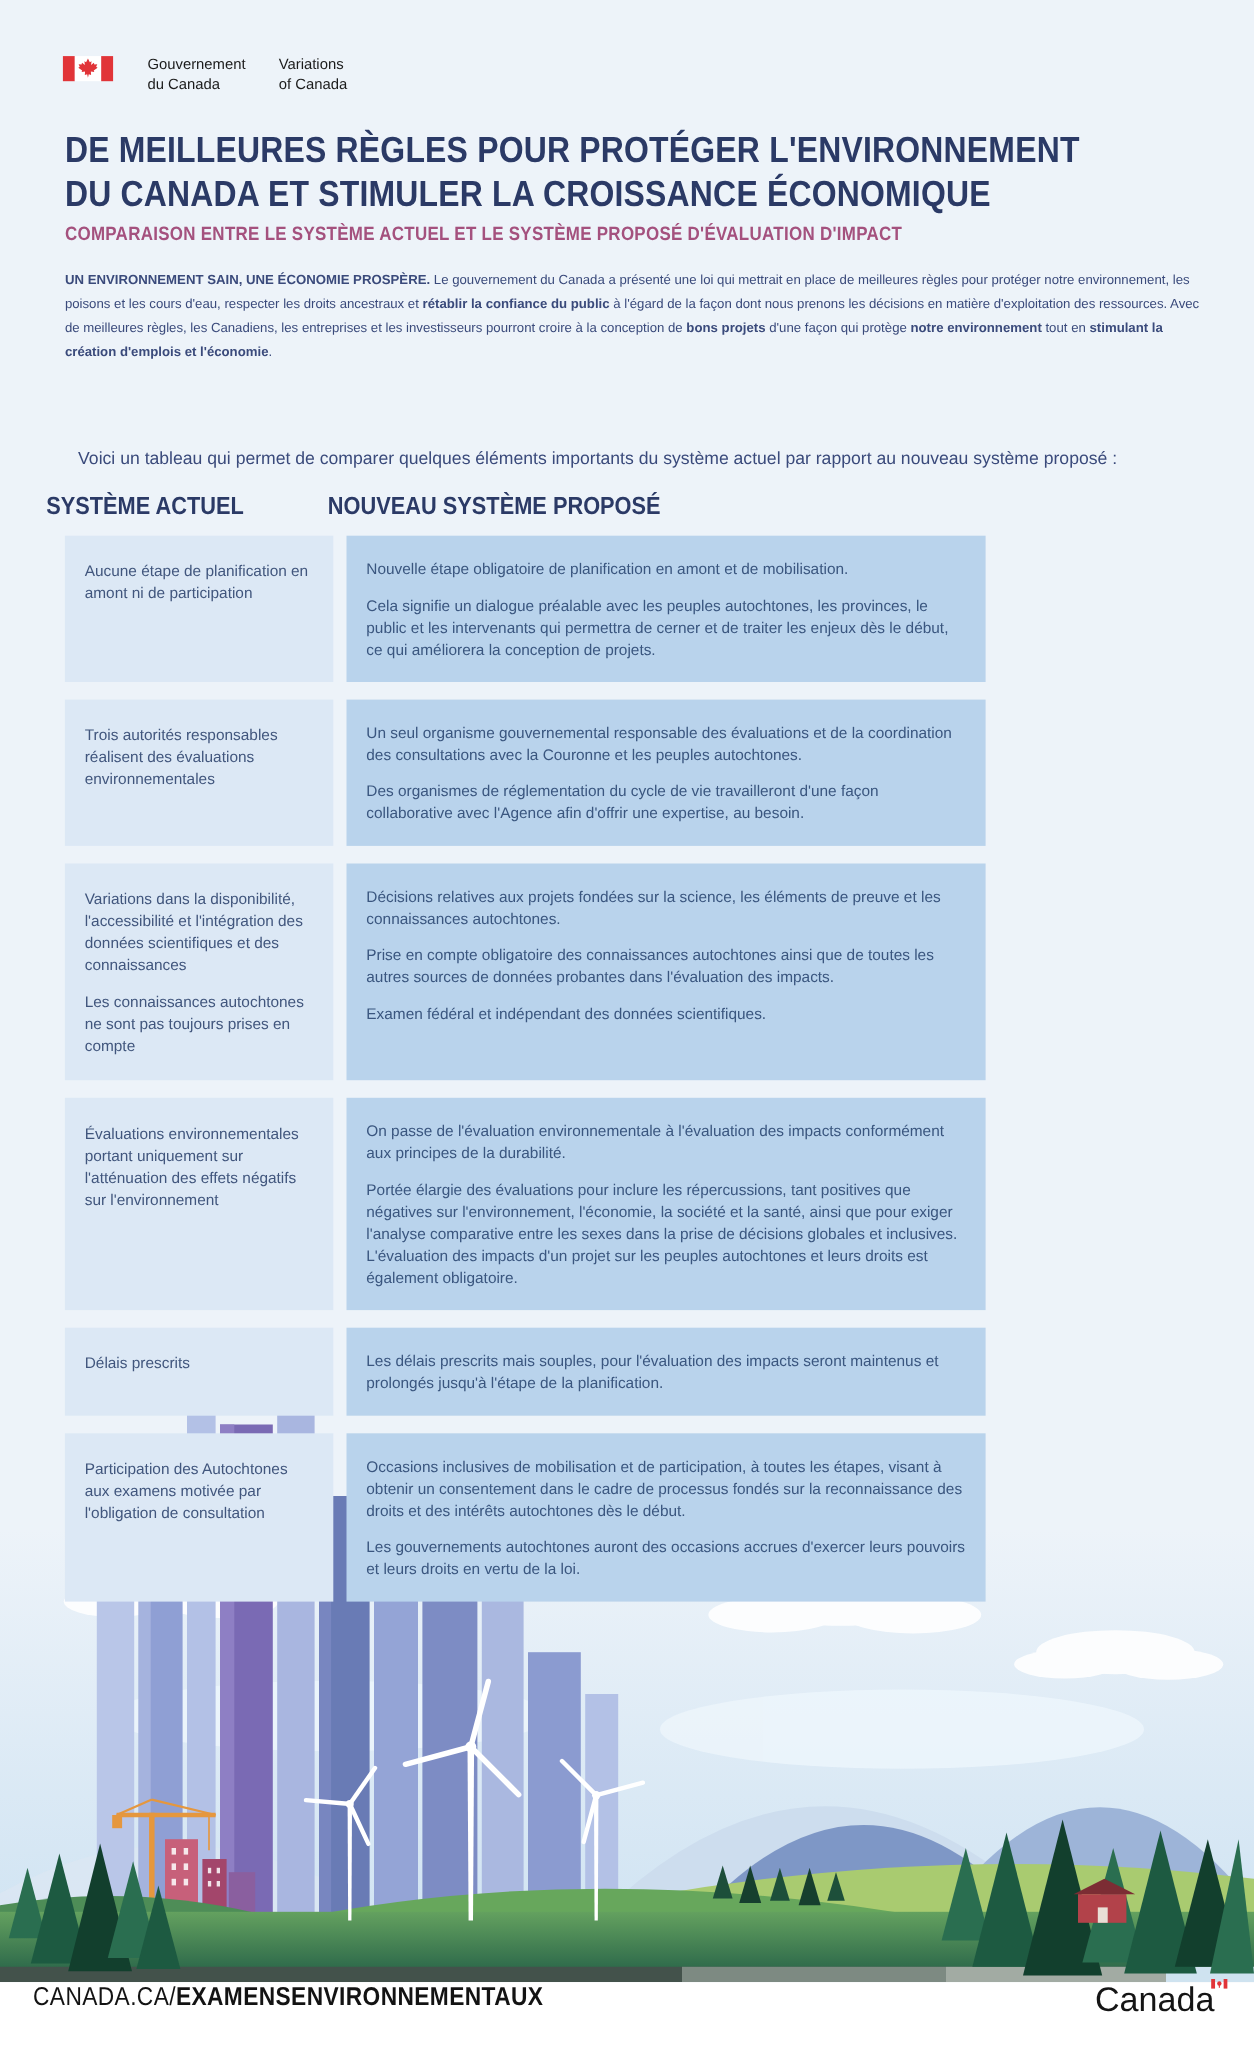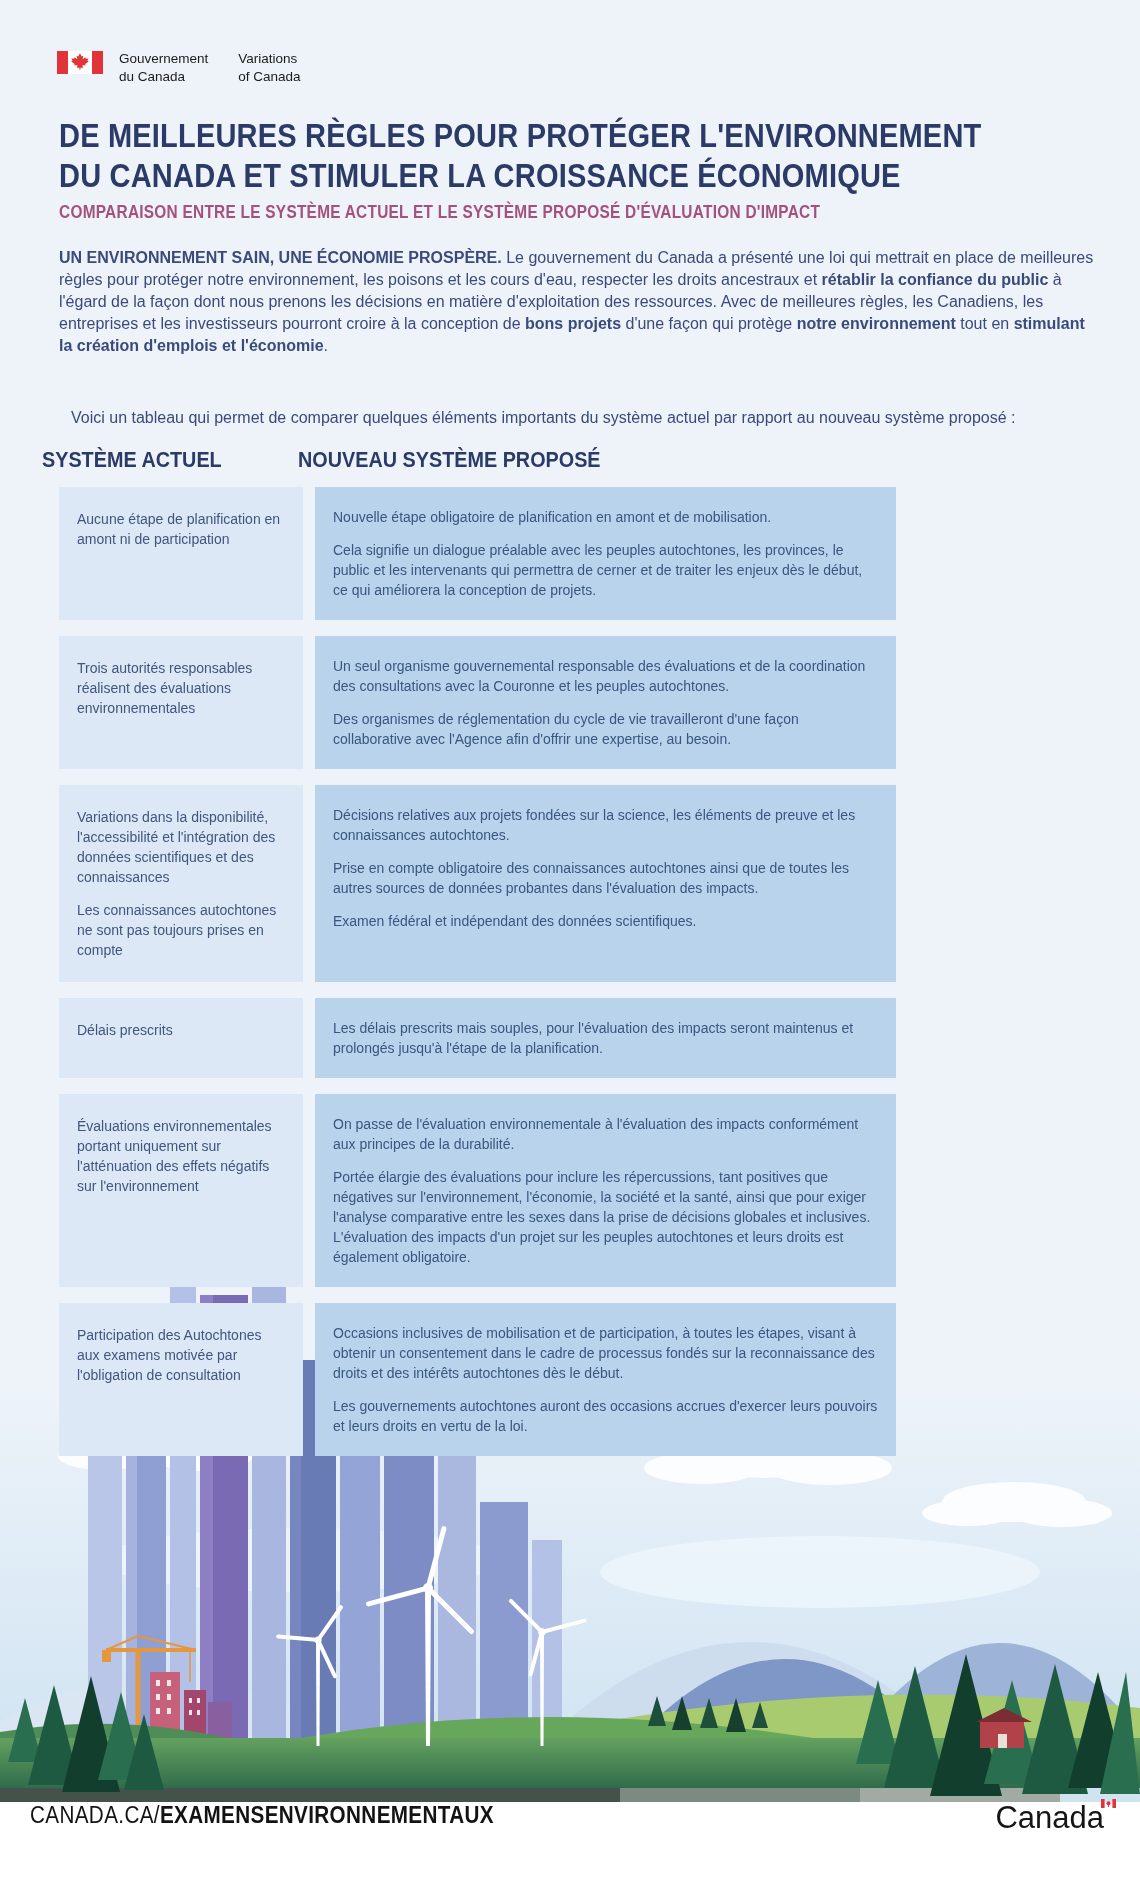--- a/index.html
+++ b/index.html
@@ -1,29 +1,29 @@
 <!DOCTYPE html>
 <html lang="fr"><head>
 <meta charset="utf-8">
 <style>
   html,body{margin:0;padding:0;background:#dfe7ee;}
   .page{position:relative;width:1140px;height:1878px;background:#edf3f9;overflow:hidden;
         font-family:"Liberation Sans",sans-serif;margin:0 auto;}
   
-  .gc-header{position:absolute;left:57px;top:50px;display:flex;align-items:flex-start;gap:16px;z-index:3;}
+  .gc-header{position:absolute;left:57px;top:50px;display:flex;align-items:flex-start;gap:31px;z-index:3;}
   .gc-flag{width:46px;height:23px;margin-top:1px;flex:0 0 auto;}
   .gc-text{display:flex;gap:30px;font-size:13.5px;color:#1b1b1b;line-height:1.32;}
   .gc-text div{white-space:pre-line;}
   
   .cond{transform:scaleX(.88);transform-origin:0 0;width:113%;}
   .title-block{position:absolute;left:59px;top:116px;width:1040px;z-index:3;}
   .t-line{font-size:33px;font-weight:800;line-height:1.2;color:#2b3a66;letter-spacing:.2px;}
   .subtitle{margin-top:7px;font-size:17.5px;font-weight:800;color:#a4517e;letter-spacing:.3px;}
   
-  .intro{position:absolute;left:59px;top:231px;width:1042px;font-size:16px;line-height:22px;
+  .intro{position:absolute;left:59px;top:231px;width:1042px;font-size:12px;line-height:22px;
          color:#3a4a7b;z-index:3;}
   .intro b{font-weight:700;}
   .voici{position:absolute;left:71px;top:391px;width:1042px;font-size:16px;line-height:22px;
          color:#3a4a7b;z-index:3;}
   
   .col-headers{position:absolute;left:42px;top:447px;width:840px;display:flex;z-index:3;}
   .col-headers .h{font-size:22.5px;font-weight:800;color:#2b3a66;}
   .col-headers .h1{width:256px;flex:0 0 auto;}
   .rows{position:absolute;left:59px;top:487px;width:837px;display:flex;flex-direction:column;gap:16px;z-index:3;}
   .trow{display:flex;gap:12px;}
@@ -108,33 +108,33 @@
           <p>Les connaissances autochtones ne sont pas toujours prises en compte</p>
         </div>
         <div class="cell right">
           <p>Décisions relatives aux projets fondées sur la science, les éléments de preuve et les connaissances autochtones.</p>
           <p>Prise en compte obligatoire des connaissances autochtones ainsi que de toutes les autres sources de données probantes dans l'évaluation des impacts.</p>
           <p>Examen fédéral et indépendant des données scientifiques.</p>
         </div>
       </div>
       <div class="trow">
         <div class="cell left">
-          <p>Délais prescrits</p>
-        </div>
-        <div class="cell right">
-          <p>Les délais prescrits mais souples, pour l'évaluation des impacts seront maintenus et prolongés jusqu'à l'étape de la planification.</p>
-        </div>
-      </div>
-      <div class="trow">
-        <div class="cell left">
           <p>Évaluations environnementales portant uniquement sur l'atténuation des effets négatifs sur l'environnement</p>
         </div>
         <div class="cell right">
           <p>On passe de l'évaluation environnementale à l'évaluation des impacts conformément aux principes de la durabilité.</p>
           <p>Portée élargie des évaluations pour inclure les répercussions, tant positives que négatives sur l'environnement, l'économie, la société et la santé, ainsi que pour exiger l'analyse comparative entre les sexes dans la prise de décisions globales et inclusives. L'évaluation des impacts d'un projet sur les peuples autochtones et leurs droits est également obligatoire.</p>
+        </div>
+      </div>
+      <div class="trow">
+        <div class="cell left">
+          <p>Délais prescrits</p>
+        </div>
+        <div class="cell right">
+          <p>Les délais prescrits mais souples, pour l'évaluation des impacts seront maintenus et prolongés jusqu'à l'étape de la planification.</p>
         </div>
       </div>
       <div class="trow">
         <div class="cell left">
           <p>Participation des Autochtones aux examens motivée par l'obligation de consultation</p>
         </div>
         <div class="cell right">
           <p>Occasions inclusives de mobilisation et de participation, à toutes les étapes, visant à obtenir un consentement dans le cadre de processus fondés sur la reconnaissance des droits et des intérêts autochtones dès le début.</p>
           <p>Les gouvernements autochtones auront des occasions accrues d'exercer leurs pouvoirs et leurs droits en vertu de la loi.</p>
         </div>

